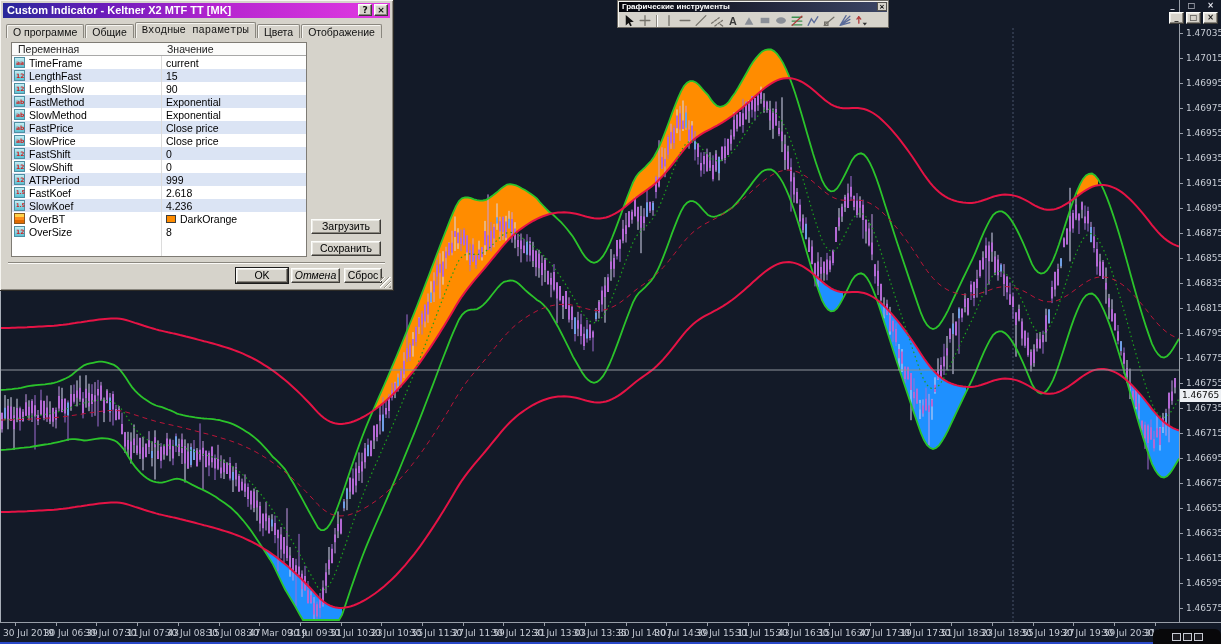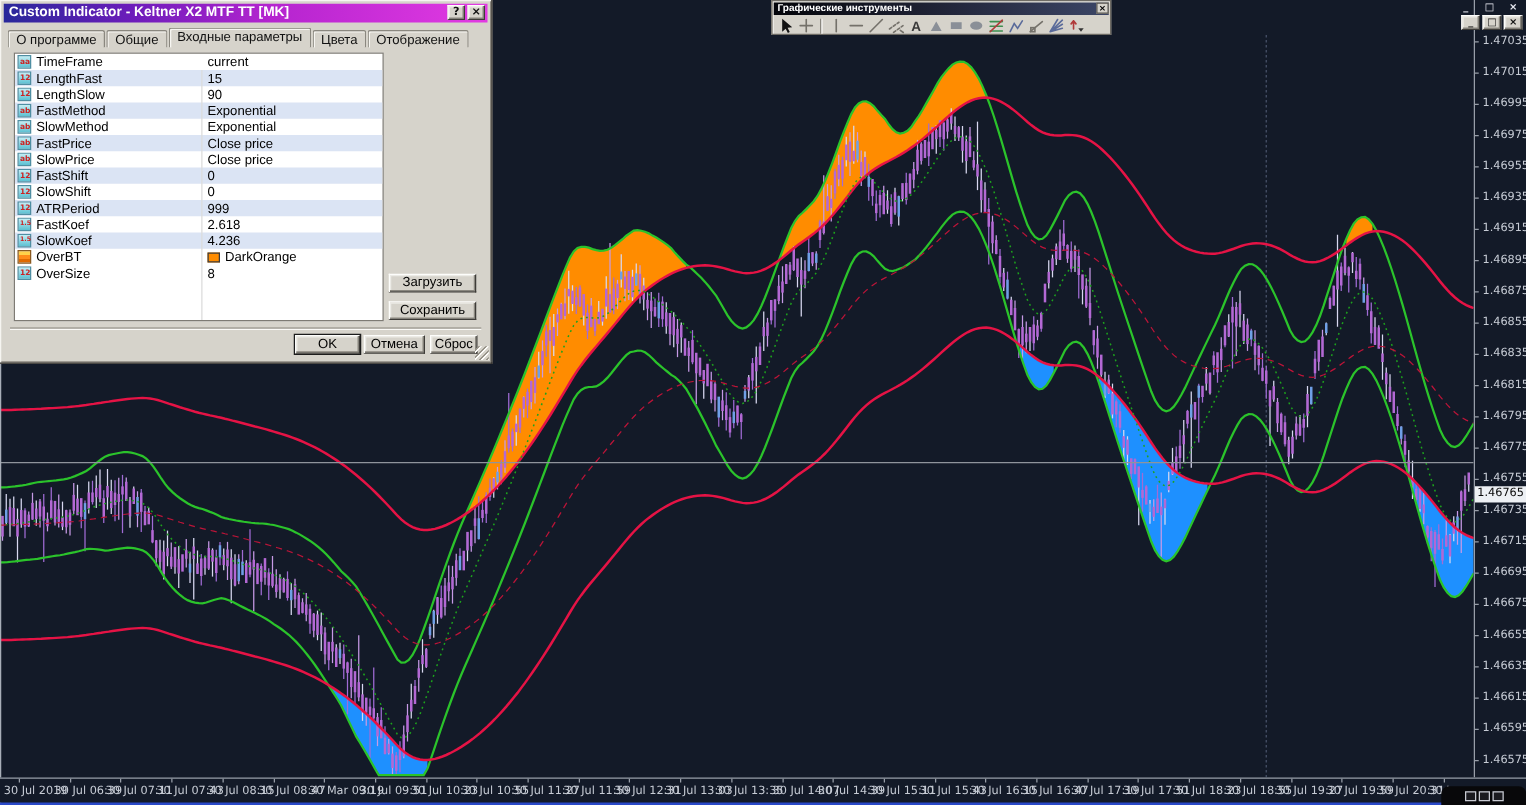--- a/index.html
+++ b/index.html
@@ -53,21 +53,21 @@
   .dlg-title{position:absolute;left:3px;top:3px;right:3px;height:15px;
              background:linear-gradient(90deg,#28289a 0%,#6b1cba 26%,#b424cf 55%,#e23ae2 100%);
              color:#fff;font-weight:bold;font-size:11px;line-height:15px;padding-left:4px;}
   .dlg-btns{position:absolute;right:2px;top:1px;display:flex;gap:2px;}
   .dlg-btns span{width:14px;height:12px;font:bold 9px "DejaVu Sans",sans-serif;color:#111;
                  line-height:11px;text-align:center;}
   .tabs{position:absolute;left:6px;top:22px;height:16px;display:flex;align-items:flex-end;z-index:2;justify-content:center;}
   .tab{height:14px;line-height:14px;padding:0 6px;background:#d6d3cb;border:1px solid #8a877f;
        border-bottom:none;border-radius:2px 2px 0 0;margin-right:1px;font-size:10.5px;
        box-shadow:inset 1px 1px 0 #f6f5f1;color:#111;}
-  .tab.active{height:16px;line-height:15px;position:relative;z-index:3;}
+  .tab.active{height:16px;line-height:15px;position:relative;z-index:3;font-family:Liberation Mono, monospace;}
   .param-panel{position:absolute;left:11px;top:42px;width:296px;height:215px;background:#fff;
                border:1px solid #7e7b74;overflow:hidden;}
   .param-panel .colline{position:absolute;left:149px;top:13px;bottom:0;width:1px;background:#dcdcdc;}
   .tbl-header{height:13px;display:grid;grid-template-columns:149px 1fr;border-bottom:1px solid #a8a8a8;
               background:#fbfbfa;font-size:10.5px;color:#222;}
   .tbl-header span{padding-left:6px;line-height:13px;}
   .prow{height:13px;display:grid;grid-template-columns:149px 1fr;align-items:center;font-size:10.5px;color:#000;}
   .prow.alt{background:#dbe4f4;}
   .pname{display:flex;align-items:center;overflow:hidden;white-space:nowrap;}
   .pval{padding-left:5px;display:flex;align-items:center;overflow:hidden;white-space:nowrap;}
@@ -1130,20 +1130,24 @@
         </span>
     </div>
     <div class="tabs" id="dlgTabs">
         <span class="tab">О программе</span>
         <span class="tab">Общие</span>
         <span class="tab active">Входные параметры</span>
         <span class="tab">Цвета</span>
         <span class="tab">Отображение</span>
       </div>
     <div class="param-panel">
+      <div class="tbl-header">
+        <span>Переменная</span>
+        <span>Значение</span>
+      </div>
       <div id="tblBody">
           <div class="prow">
             <div class="pname">
               <span class="pic t-str"></span>
               <span>TimeFrame</span>
             </div>
             <div class="pval">
               <span>current</span>
             </div>
           </div>
@@ -1268,19 +1272,19 @@
         </div>
       <div class="colline"></div>
     </div>
     <div id="sideBtns">
         <div class="sbtn btn3d" style="top: 219px;">Загрузить</div>
         <div class="sbtn btn3d" style="top: 241px;">Сохранить</div>
       </div>
     <div class="sep-groove"></div>
     <div id="bottomBtns">
         <div class="bbtn btn3d default" style="left: 236px; width: 52px;">OK</div>
-        <div class="bbtn btn3d" style="left: 291px; width: 49px;">Отмена</div>
+        <div class="bbtn btn3d" style="left: 291px; width: 49px; font-style: italic;">Отмена</div>
         <div class="bbtn btn3d" style="left: 344px; width: 38px;">Сброс</div>
       </div>
     <div class="grip"></div>
   </div>
 
 </div>
 
 </body></html>

